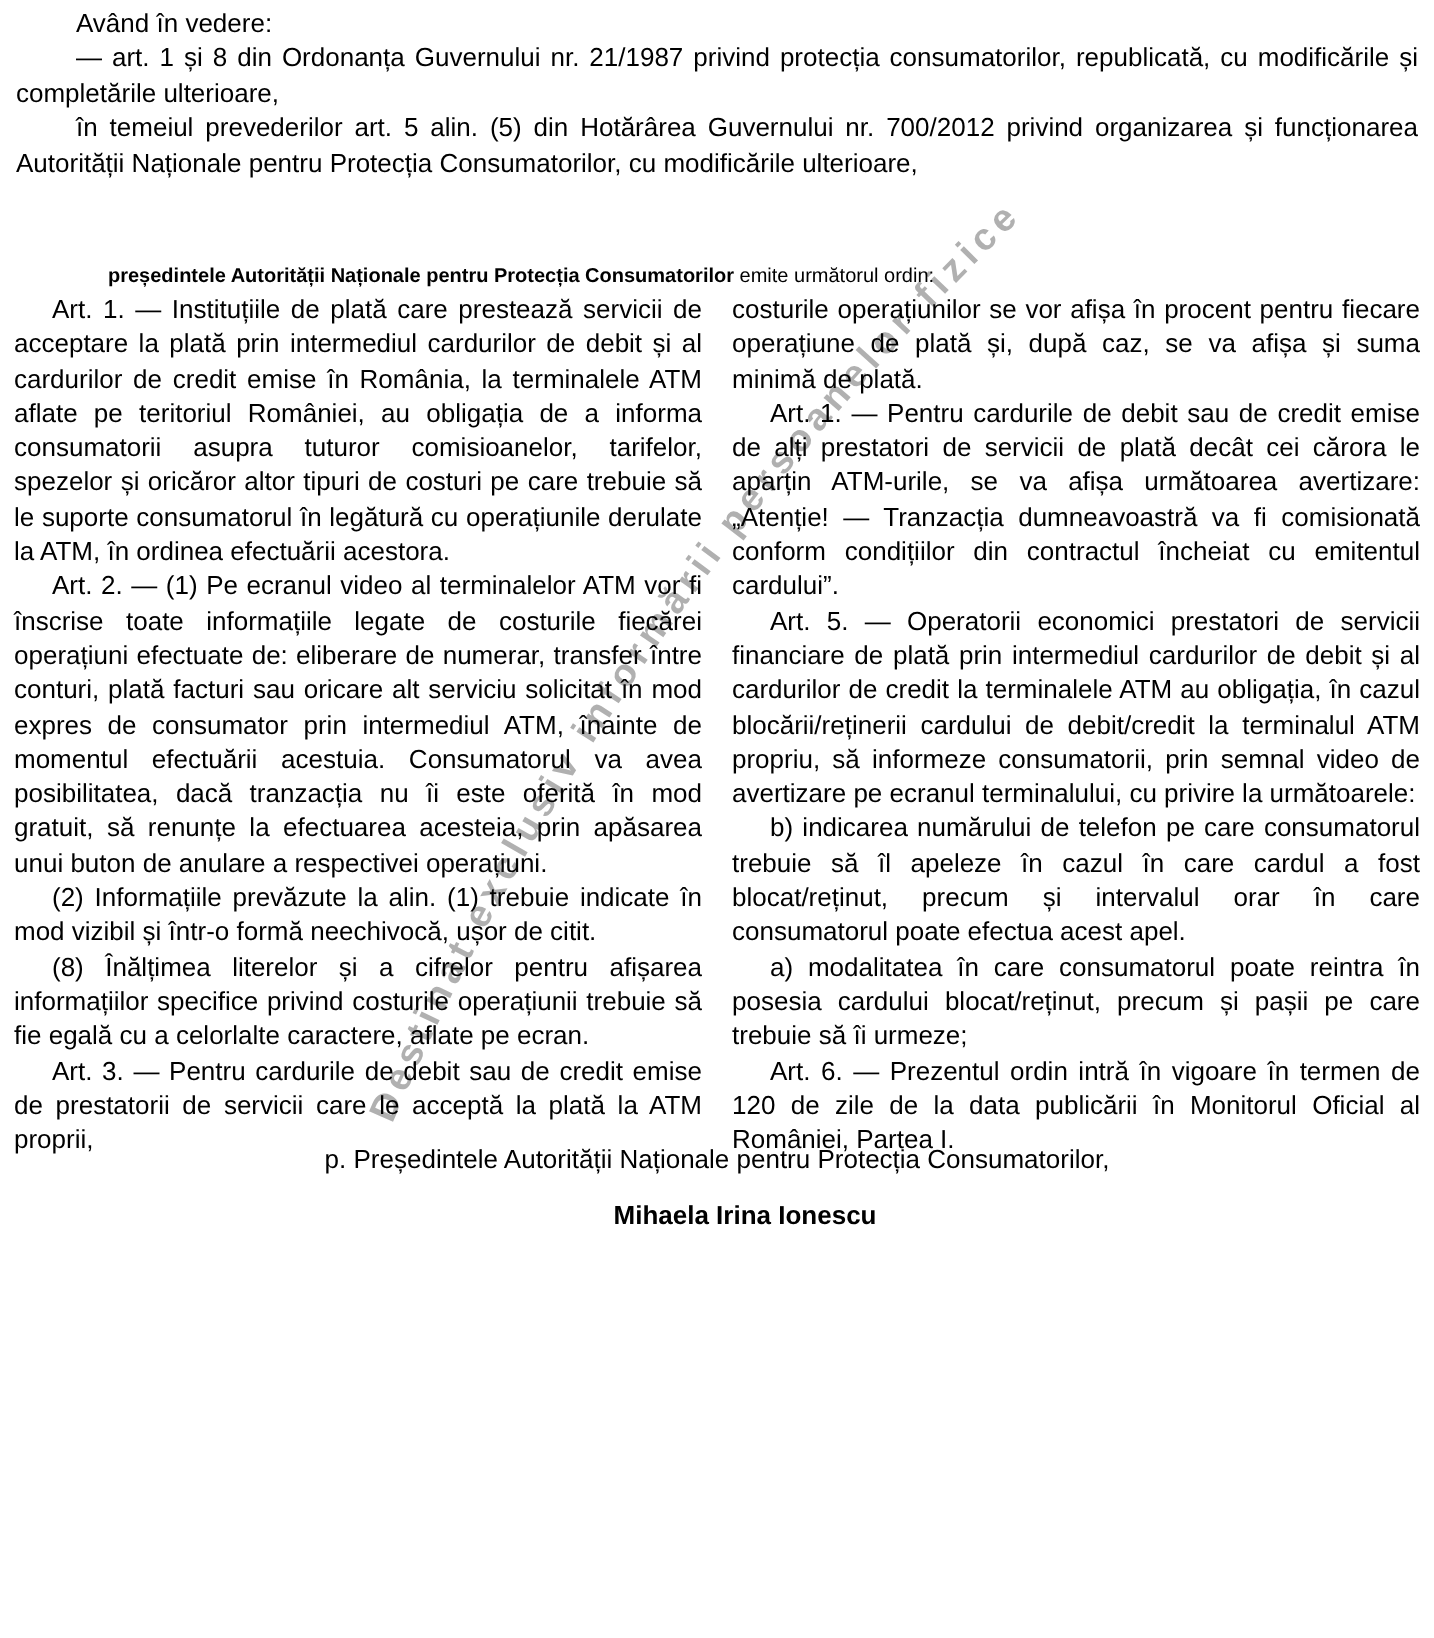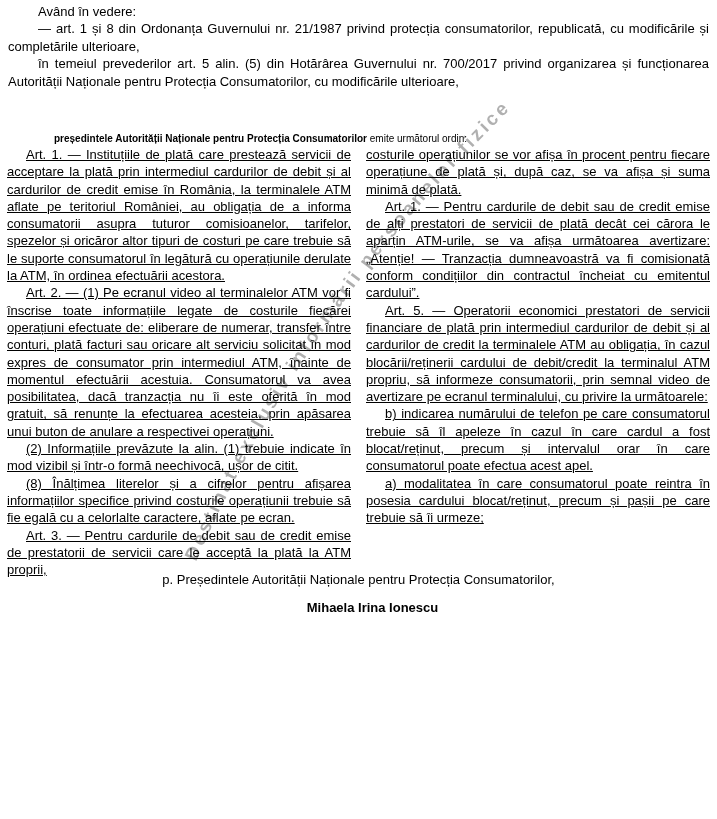--- a/index.html
+++ b/index.html
@@ -56,21 +56,20 @@
     z-index: 1;
   }
   .columns {
     position: absolute;
     top: 146px;
     left: 7px;
     right: 7px;
     display: flex;
     gap: 15px;
     z-index: 1;
-    text-decoration: underline;
   }
   .col { width: 344px; }
   .para {
     margin: 0;
     font-size: 13px;
     line-height: 17.3px;
     text-align: justify;
     text-indent: 19px;
     hyphens: none;
   }
@@ -111,39 +110,40 @@
       <path id="wmpath" d="M 196 562 A 1400 1400 0 0 1 588 40" fill="none"></path>
     </defs>
     <text class="wm-text">
       <textPath href="#wmpath" fill="#9d9d9d">Destinat exclusiv informării persoanelor fizice</textPath>
     </text>
   </svg>
 
   <div class="preamble">
     <p class="pre-line">Având în vedere:</p>
     <p class="pre-line">— art. 1 și 8 din Ordonanța Guvernului nr. 21/1987 privind protecția consumatorilor, republicată, cu modificările și completările ulterioare,</p>
-    <p class="pre-line">în temeiul prevederilor art. 5 alin. (5) din Hotărârea Guvernului nr. 700/2017 privind organizarea și funcționarea Autorității Naționale pentru Protecția Consumatorilor, cu modificările ulterioare,</p>
+    <p class="pre-line">în temeiul prevederilor art. 5 alin. (5) din Hotărârea Guvernului nr. 700/2012 privind organizarea și funcționarea Autorității Naționale pentru Protecția Consumatorilor, cu modificările ulterioare,</p>
   </div>
 
   <p class="issuer"><b>președintele Autorității Naționale pentru Protecția Consumatorilor</b><span> emite următorul ordin:</span></p>
 
   <div class="columns">
     <div class="col">
       <p class="para">Art. 1. — Instituțiile de plată care prestează servicii de acceptare la plată prin intermediul cardurilor de debit și al cardurilor de credit emise în România, la terminalele ATM aflate pe teritoriul României, au obligația de a informa consumatorii asupra tuturor comisioanelor, tarifelor, spezelor și oricăror altor tipuri de costuri pe care trebuie să le suporte consumatorul în legătură cu operațiunile derulate la ATM, în ordinea efectuării acestora.</p>
       <p class="para">Art. 2. — (1) Pe ecranul video al terminalelor ATM vor fi înscrise toate informațiile legate de costurile fiecărei operațiuni efectuate de: eliberare de numerar, transfer între conturi, plată facturi sau oricare alt serviciu solicitat în mod expres de consumator prin intermediul ATM, înainte de momentul efectuării acestuia. Consumatorul va avea posibilitatea, dacă tranzacția nu îi este oferită în mod gratuit, să renunțe la efectuarea acesteia, prin apăsarea unui buton de anulare a respectivei operațiuni.</p>
       <p class="para">(2) Informațiile prevăzute la alin. (1) trebuie indicate în mod vizibil și într-o formă neechivocă, ușor de citit.</p>
       <p class="para">(8) Înălțimea literelor și a cifrelor pentru afișarea informațiilor specifice privind costurile operațiunii trebuie să fie egală cu a celorlalte caractere, aflate pe ecran.</p>
       <p class="para">Art. 3. — Pentru cardurile de debit sau de credit emise de prestatorii de servicii care le acceptă la plată la ATM proprii,</p>
     </div>
     <div class="col">
       <p class="para no-indent">costurile operațiunilor se vor afișa în procent pentru fiecare operațiune de plată și, după caz, se va afișa și suma minimă de plată.</p>
       <p class="para">Art. 1. — Pentru cardurile de debit sau de credit emise de alți prestatori de servicii de plată decât cei cărora le aparțin ATM-urile, se va afișa următoarea avertizare: „Atenție! — Tranzacția dumneavoastră va fi comisionată conform condițiilor din contractul încheiat cu emitentul cardului”.</p>
       <p class="para">Art. 5. — Operatorii economici prestatori de servicii financiare de plată prin intermediul cardurilor de debit și al cardurilor de credit la terminalele ATM au obligația, în cazul blocării/reținerii cardului de debit/credit la terminalul ATM propriu, să informeze consumatorii, prin semnal video de avertizare pe ecranul terminalului, cu privire la următoarele:</p>
       <p class="para">b) indicarea numărului de telefon pe care consumatorul trebuie să îl apeleze în cazul în care cardul a fost blocat/reținut, precum și intervalul orar în care consumatorul poate efectua acest apel.</p>
       <p class="para">a) modalitatea în care consumatorul poate reintra în posesia cardului blocat/reținut, precum și pașii pe care trebuie să îi urmeze;</p>
+      <p class="para">Art. 6. — Prezentul ordin intră în vigoare în termen de 120 de zile de la data publicării în Monitorul Oficial al României, Partea I.</p>
     </div>
   </div>
 
   <div class="signature">
     <p class="sig-title">p. Președintele Autorității Naționale pentru Protecția Consumatorilor,</p>
     <div class="sig-name-clip">
       <p class="sig-name">Mihaela Irina Ionescu</p>
     </div>
   </div>
 

